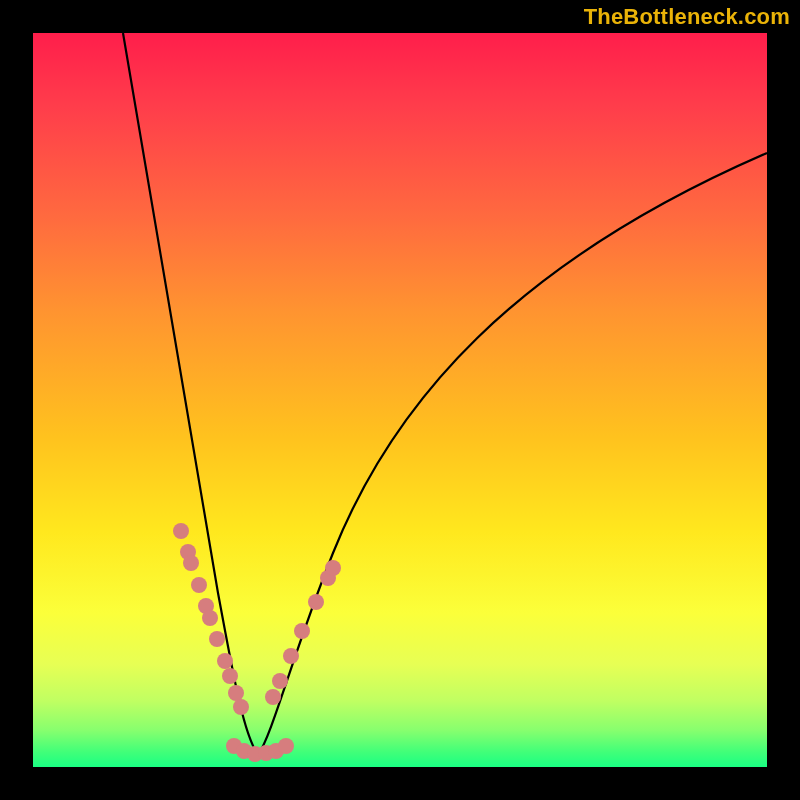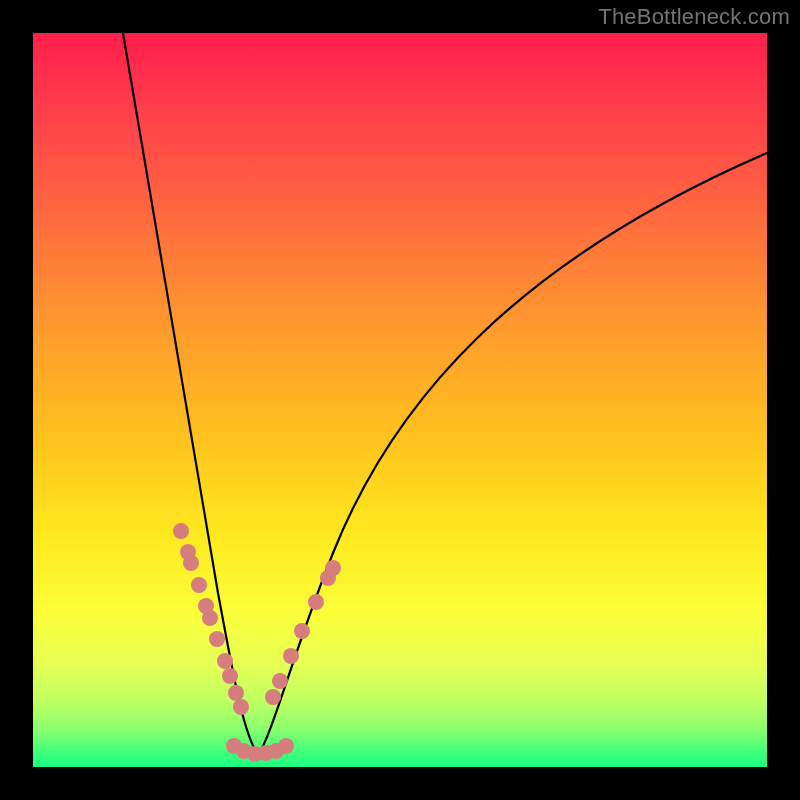--- a/index.html
+++ b/index.html
@@ -43,24 +43,24 @@
       #c0ff62 91%,
       #87ff6e 95%,
       #40ff79 98%,
       #1aff83 100%
     );
   }
   .watermark {
     position: absolute;
     top: 4px;
     right: 10px;
-    color: #737373;
+    color: #eab308;
     font-size: 22px;
     letter-spacing: 0.2px;
-    font-weight: 400;
+    font-weight: 700;
   }
   svg.curve {
     position: absolute;
     inset: 0;
     width: 734px;
     height: 734px;
   }
 </style>
 </head>
 <body>

